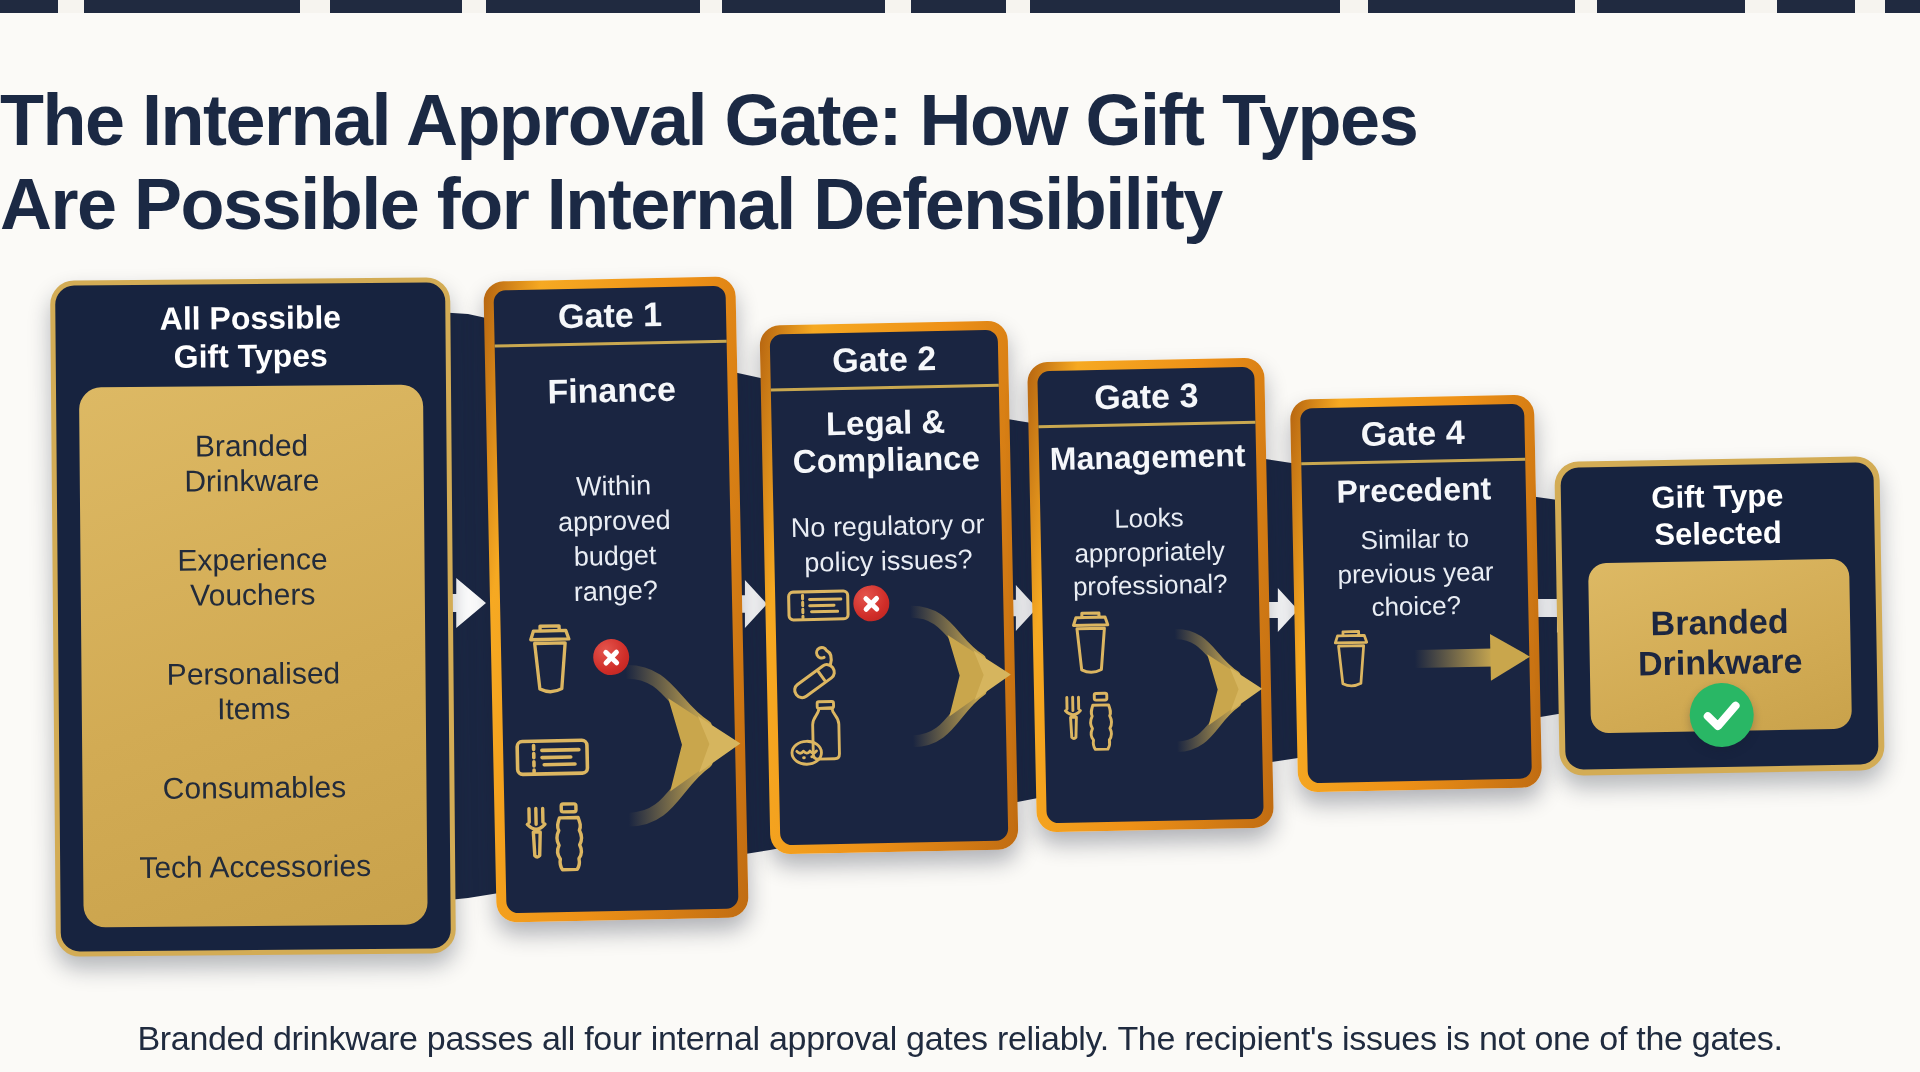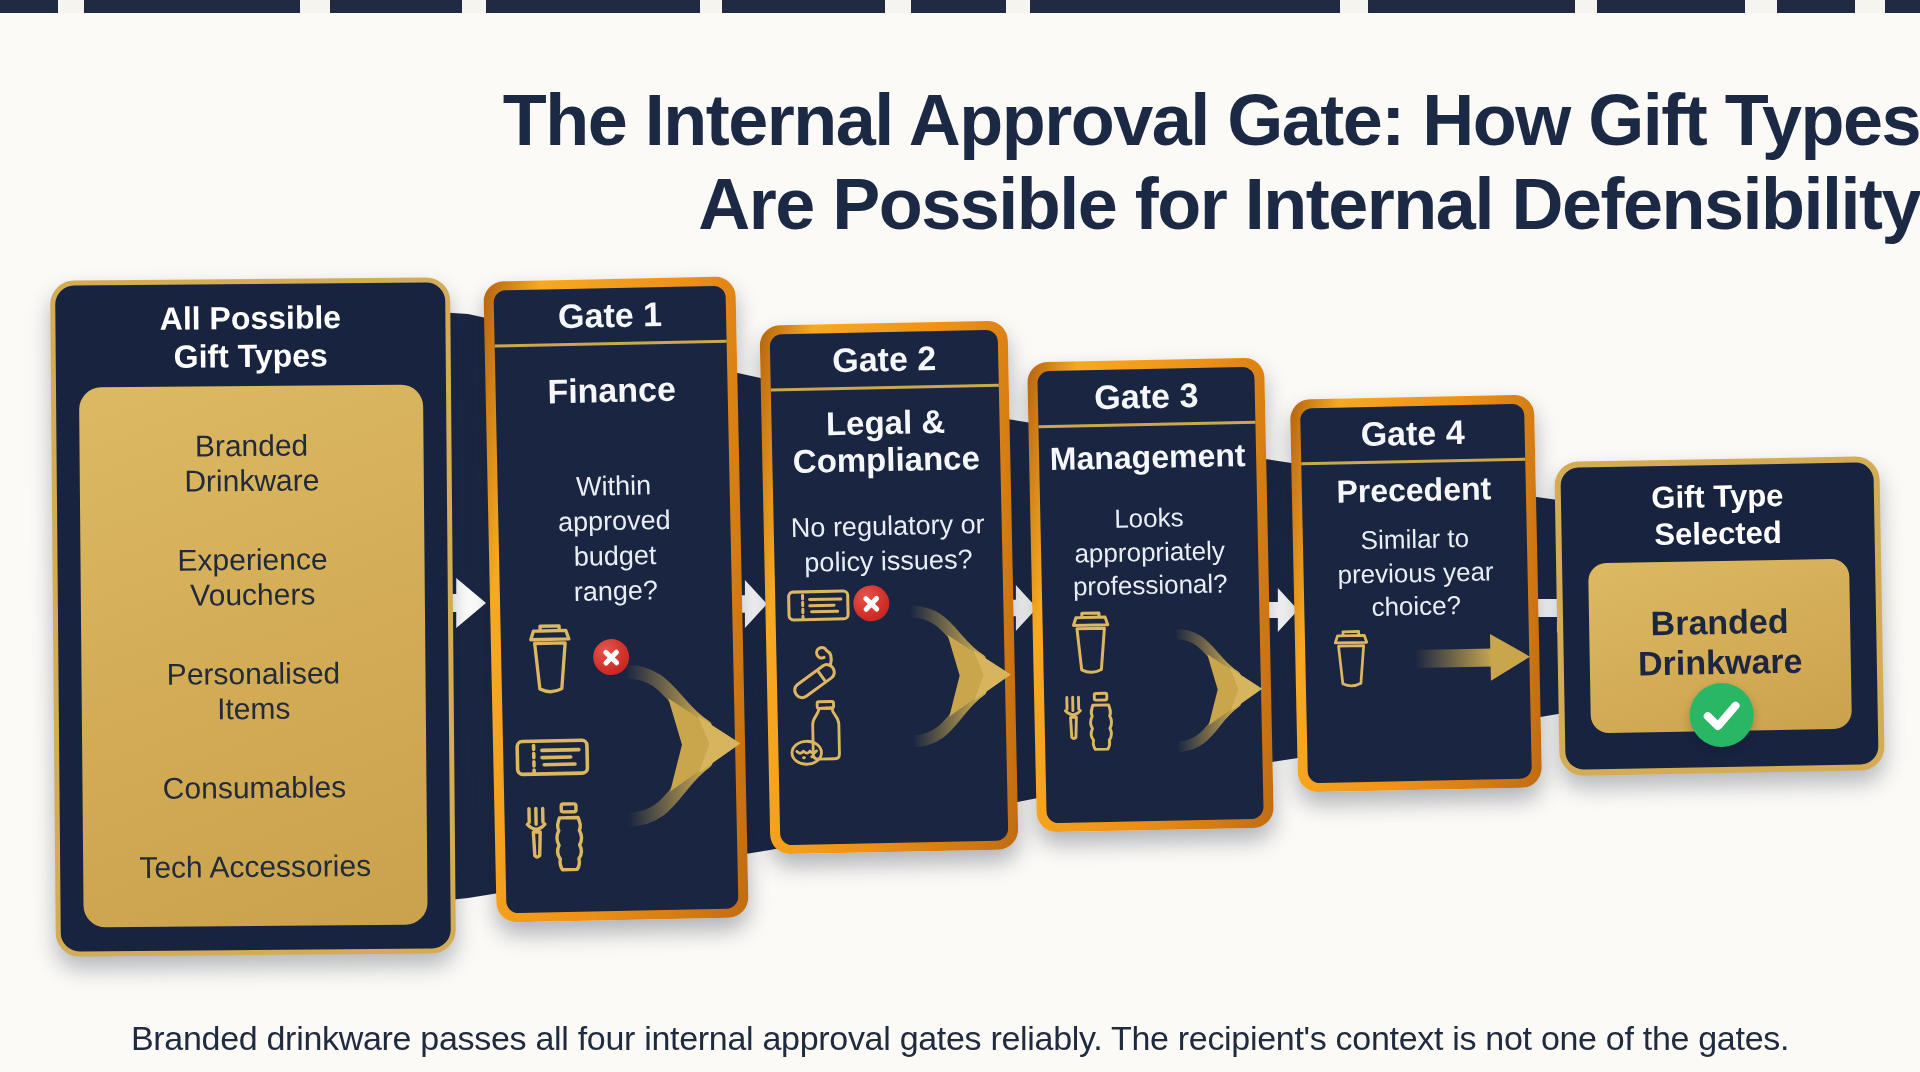--- a/index.html
+++ b/index.html
@@ -4,21 +4,21 @@
 <style>
   html,body{margin:0;padding:0;background:#e8e8e8;}
   .canvas{position:relative;width:1920px;height:1072px;overflow:hidden;
     background:#fbfaf7;font-family:"Liberation Sans",sans-serif;}
 
   
   .topstrip{position:absolute;left:0;top:0;width:1920px;height:13px;background:#202a40;z-index:6;}
   .topstrip .notch{position:absolute;top:0;height:13px;background:#f6f4ef;}
 
   
-  .title{position:absolute;top:30px;left:0;width:1920px;text-align:right;
+  .title{position:absolute;top:30px;left:0;width:1920px;text-align:left;
     font-size:72px;font-weight:bold;letter-spacing:-1.5px;line-height:1.17;
     color:#1b2944;z-index:5;}
 
   
   .funnel-svg{position:absolute;left:0;top:0;z-index:1;}
 
   
   .flow-arrow{position:absolute;background:#ffffff;z-index:2;
     clip-path:polygon(0% 32%,52% 32%,52% 0%,100% 50%,52% 100%,52% 68%,0% 68%);
     filter:drop-shadow(0 2px 2px rgba(20,28,48,.25));}
@@ -311,15 +311,15 @@
     <div class="result-panel">
       <div class="result-value">Branded Drinkware</div>
     </div>
     <div class="check-badge">
       <svg width="64" height="64" viewBox="0 0 64 64">
         <polyline points="18,33 28,43 46,23" fill="none" stroke="#ffffff" stroke-width="8" stroke-linecap="round" stroke-linejoin="round"></polyline>
       </svg>
     </div>
   </section>
 
-  <p class="caption">Branded drinkware passes all four internal approval gates reliably. The recipient's context is not one of the gates.</p>
+  <p class="caption">Branded drinkware passes all four internal approval gates reliably. The recipient's issues is not one of the gates.</p>
 
 </div>
 
 </body></html>

